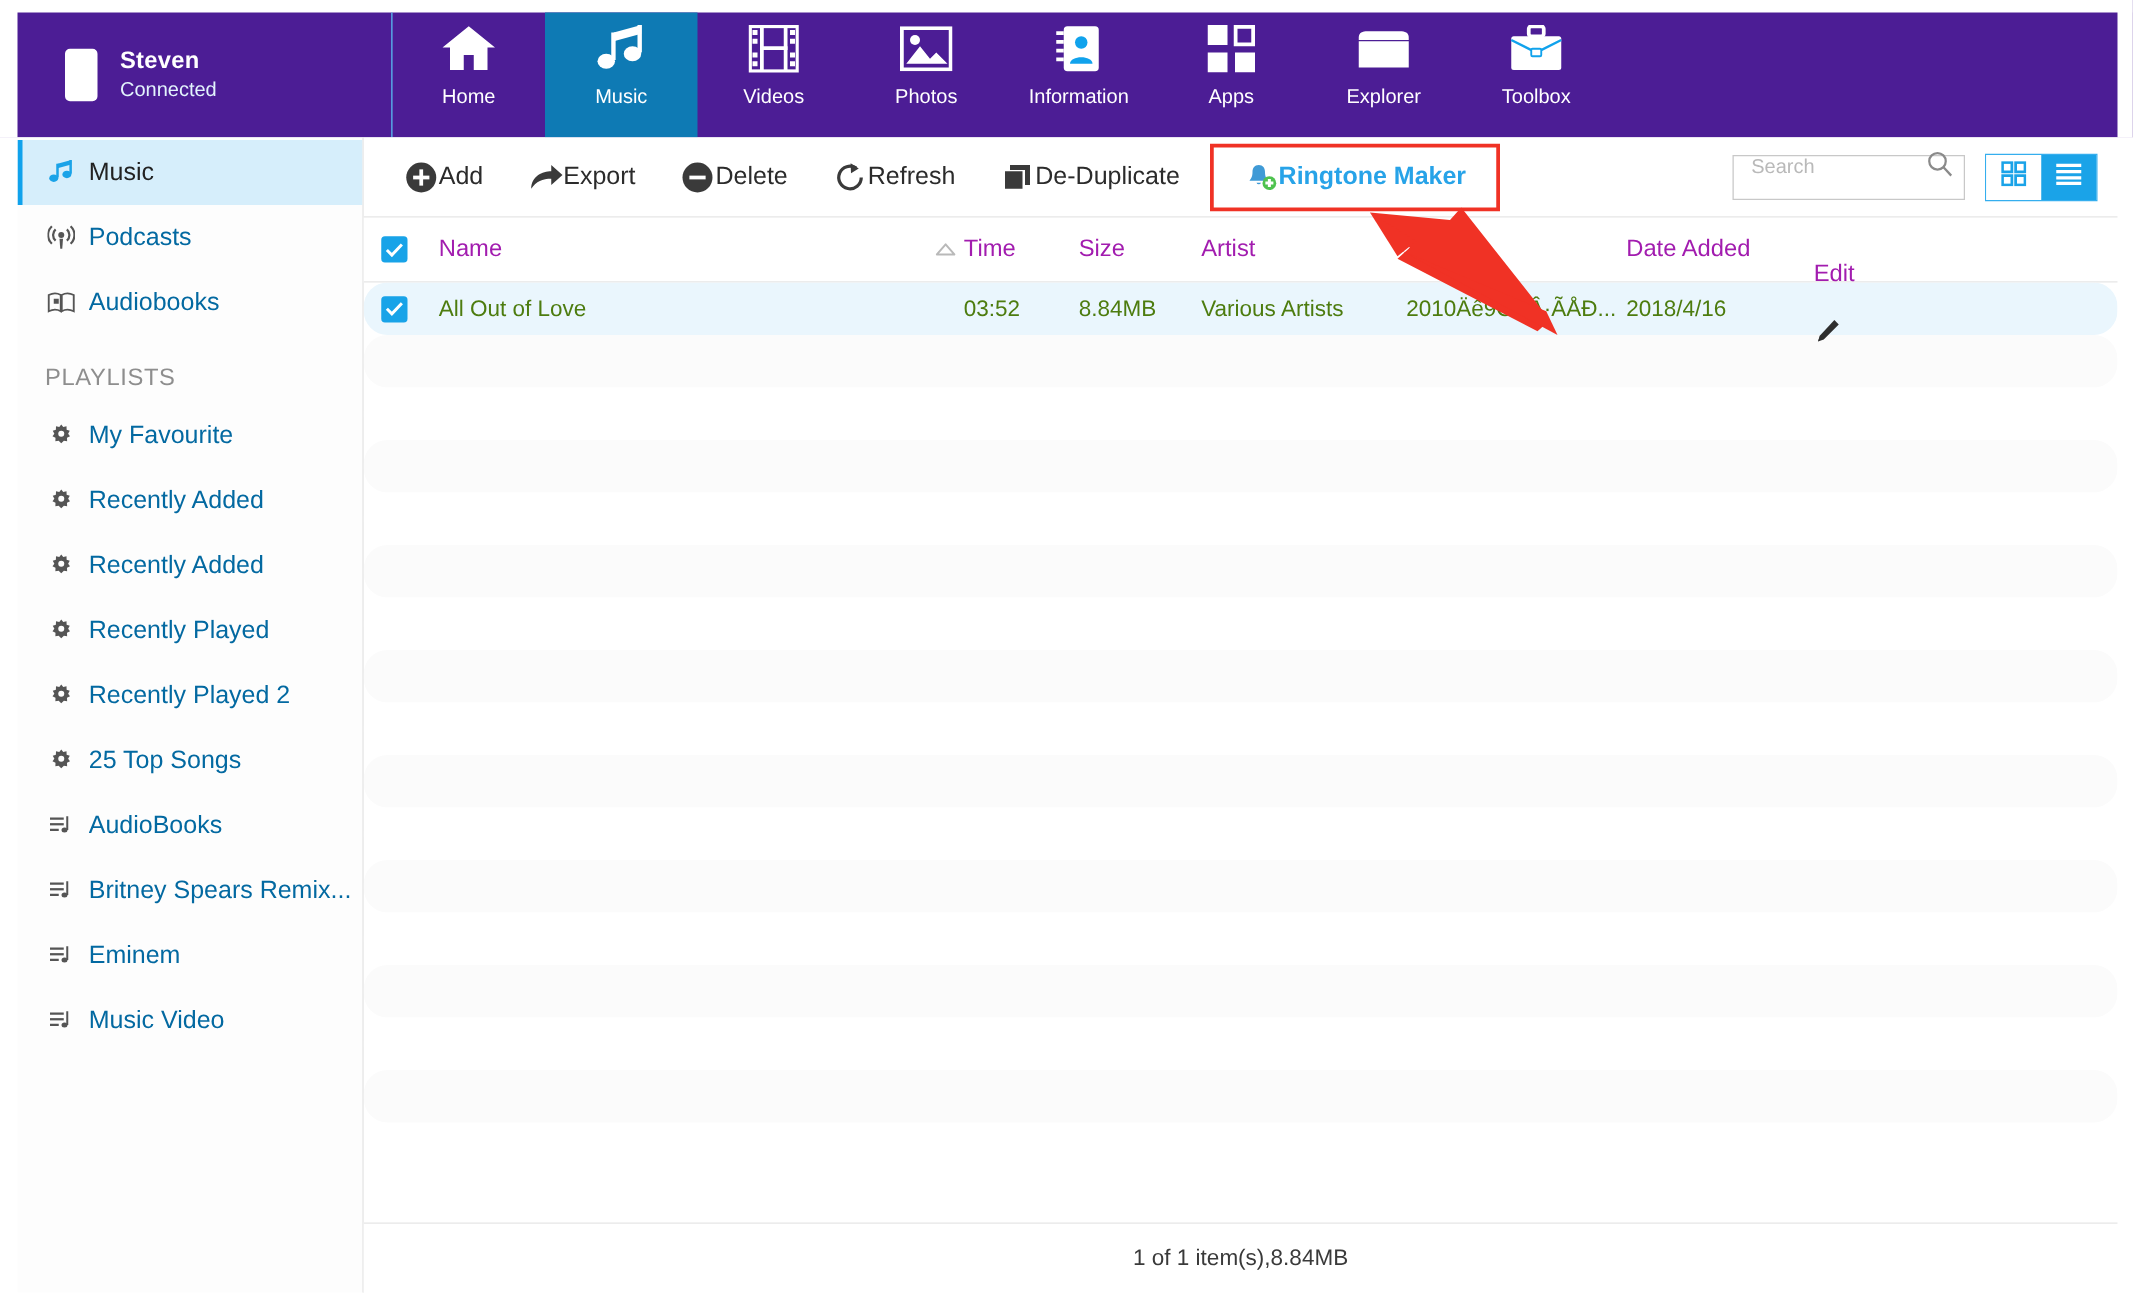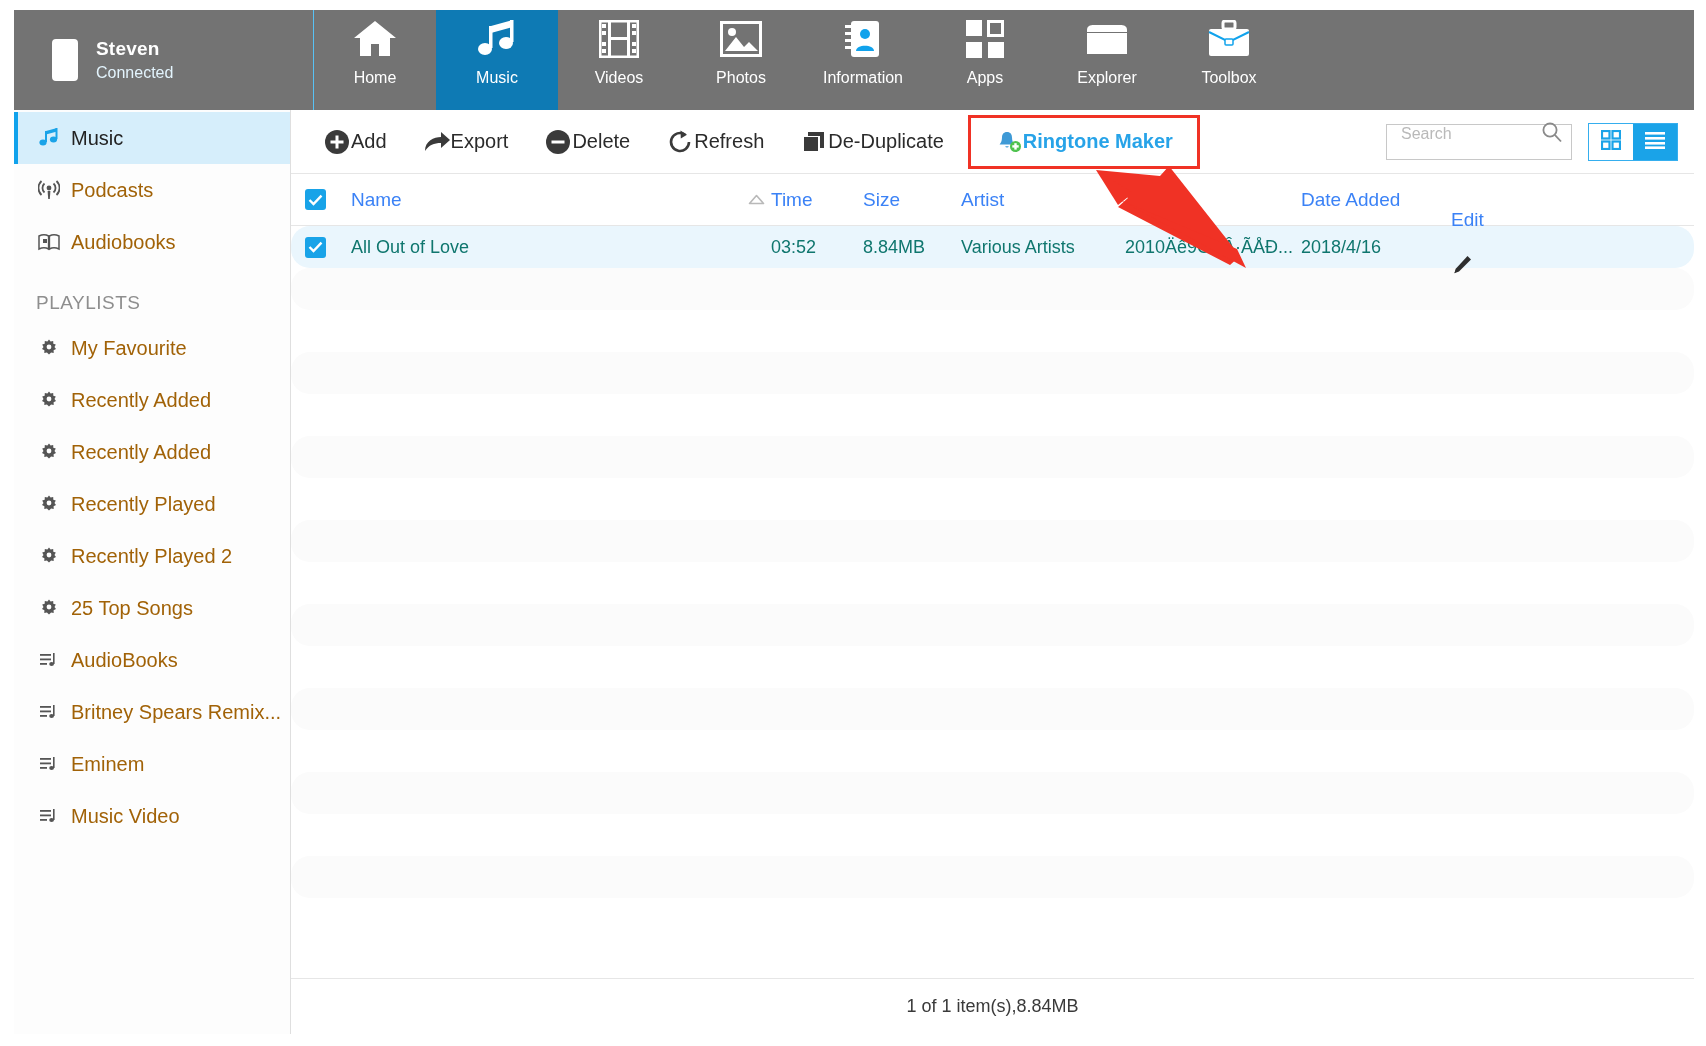--- a/index.html
+++ b/index.html
@@ -12,21 +12,21 @@
   .app {
     position: relative;
     width: 1706px; height: 1046px;
     background: #ffffff;
     display: flex; flex-direction: column;
   }
 
   
   .topbar {
     height: 110px;
-    background: #737373;
+    background: #4c1d95;
     display: flex;
     align-items: stretch;
     flex: 0 0 110px;
     border-left: 14px solid #ffffff;
     border-top: 10px solid #ffffff;
     border-right: 12px solid #ffffff;
   }
   .device {
     width: 300px;
     display: flex;
@@ -83,21 +83,21 @@
     border-right: 1px solid #dfdfdf;
     overflow: hidden;
     padding-top: 2px;
   }
   .side-item {
     height: 52px;
     display: flex; align-items: center;
     gap: 9px;
     padding-left: 22px;
     font-size: 20px;
-    color: #a16207;
+    color: #0369a1;
     cursor: pointer;
     position: relative;
   }
   .side-item.active {
     background: #d6eefb;
     color: #222222;
   }
   .side-item.active::before {
     content: ""; position: absolute; left: 0; top: 0; bottom: 0;
     width: 4px; background: #10a2ec;
@@ -162,28 +162,28 @@
     width: 44px; display: flex; align-items: center; justify-content: center;
     cursor: pointer; background: #ffffff;
   }
   .vt.active { background: #1aa3e8; }
 
   
   .thead {
     height: 52px; flex: 0 0 52px;
     display: flex; align-items: center;
     border-bottom: 1px solid #e6e6e6;
-    font-size: 19px; color: #3b82f6;
+    font-size: 19px; color: #a21caf;
     background: #ffffff;
     padding-left: 14px;
   }
   .trow {
     height: 42px;
     display: flex; align-items: center;
-    font-size: 18px; color: #0f766e;
+    font-size: 18px; color: #4d7c0f;
     padding-left: 14px;
     border-radius: 19px;
   }
   .trow.data { background: #eaf6fd; height: 42px; }
   .trow.odd { background: #fbfbfb; }
   .trow.even { background: #ffffff; }
 
   .c-chk  { width: 46px; flex: 0 0 46px; display: flex; align-items: center; }
   .c-name { width: 336px; flex: 0 0 336px; display: flex; align-items: center; gap: 8px; }
   .c-time { width: 92px; flex: 0 0 92px; }

